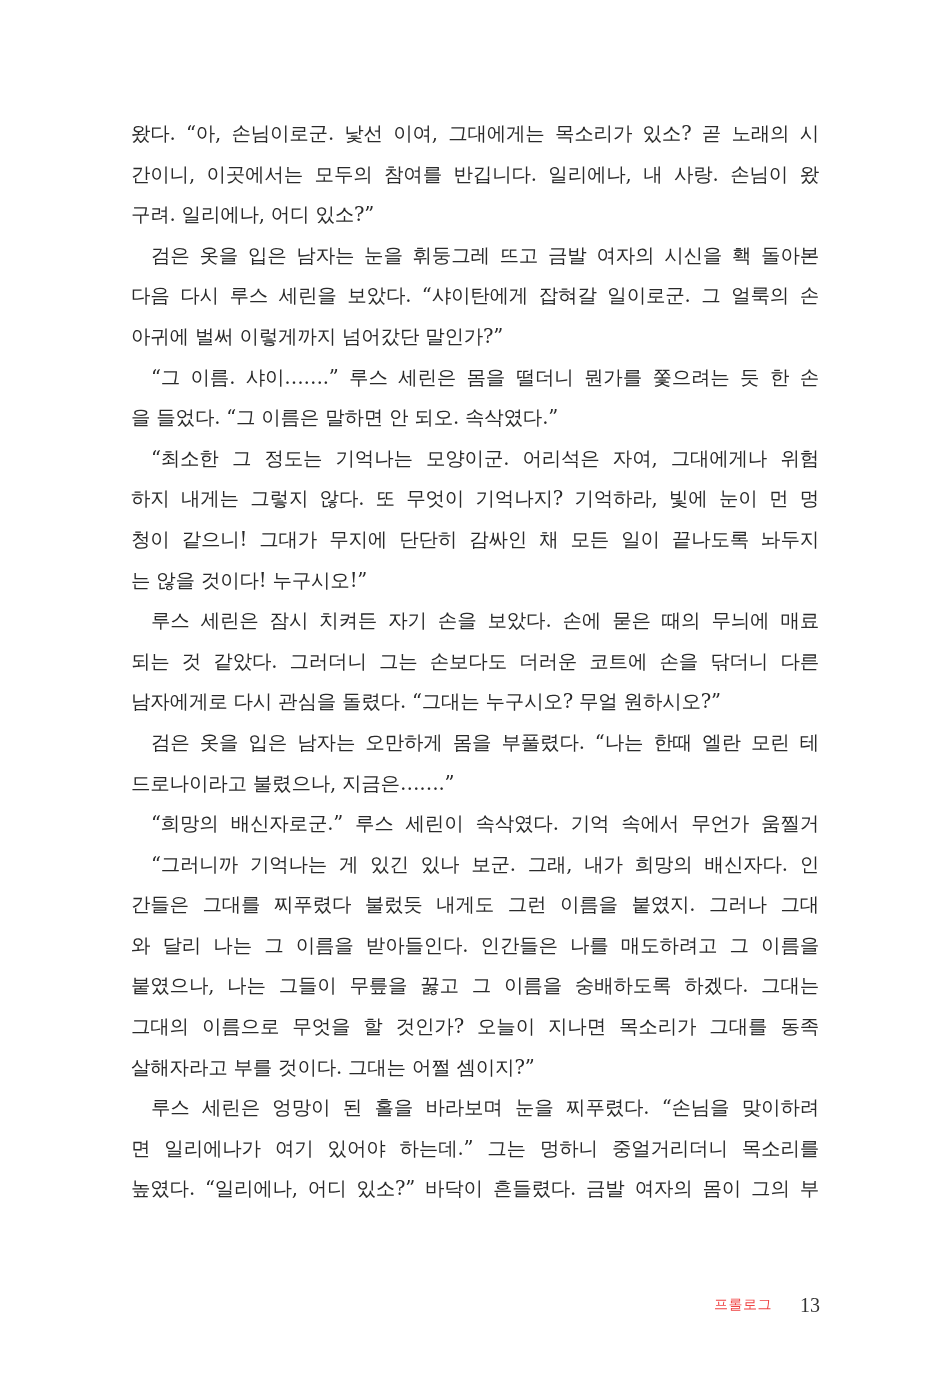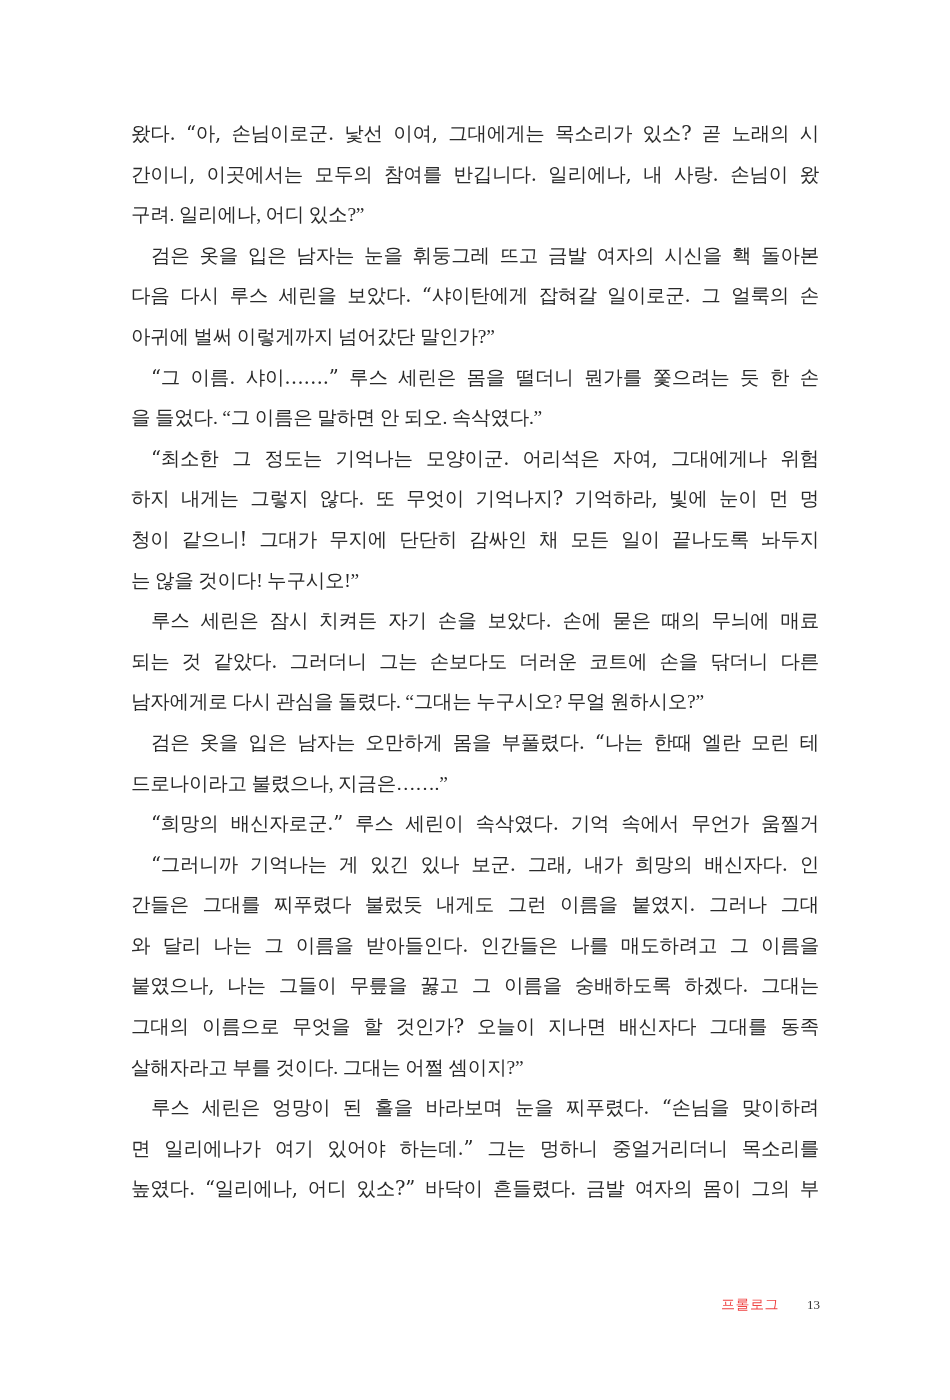--- a/index.html
+++ b/index.html
@@ -31,21 +31,20 @@
     height: 40.6px;
     line-height: 40.6px;
     font-size: 19.5px;
     white-space: nowrap;
     text-align: justify;
     text-align-last: justify;
     letter-spacing: -0.2px;
   }
   .line.last {
     text-align-last: left;
-    font-family: Liberation Serif, serif;
   }
   .line.indent {
     padding-left: 20px;
   }
   .footer {
     position: absolute;
     top: 1290px;
     left: 680px;
     width: 140px;
     height: 30px;
@@ -54,21 +53,21 @@
     justify-content: flex-end;
     gap: 28px;
   }
   .running-head {
     font-size: 14px;
     color: #ef4444;
     font-family: "DejaVu Sans", "Liberation Sans", sans-serif;
     letter-spacing: 0.5px;
   }
   .page-number {
-    font-size: 13px;
+    font-size: 20px;
     color: #333;
     font-family: "Liberation Serif", "DejaVu Serif", serif;
   }
 </style>
 </head>
 <body>
 
 <div class="page">
   <div class="text-block">
 
@@ -94,21 +93,21 @@
 
     <div class="line indent">검은 옷을 입은 남자는 오만하게 몸을 부풀렸다. “나는 한때 엘란 모린 테</div>
     <div class="line last">드로나이라고 불렸으나, 지금은…….”</div>
 
     <div class="line indent">“희망의 배신자로군.” 루스 세린이 속삭였다. 기억 속에서 무언가 움찔거</div>
 
     <div class="line indent">“그러니까 기억나는 게 있긴 있나 보군. 그래, 내가 희망의 배신자다. 인</div>
     <div class="line">간들은 그대를 찌푸렸다 불렀듯 내게도 그런 이름을 붙였지. 그러나 그대</div>
     <div class="line">와 달리 나는 그 이름을 받아들인다. 인간들은 나를 매도하려고 그 이름을</div>
     <div class="line">붙였으나, 나는 그들이 무릎을 꿇고 그 이름을 숭배하도록 하겠다. 그대는</div>
-    <div class="line">그대의 이름으로 무엇을 할 것인가? 오늘이 지나면 배신자다 그대를 동족</div>
+    <div class="line">그대의 이름으로 무엇을 할 것인가? 오늘이 지나면 목소리가 그대를 동족</div>
     <div class="line last">살해자라고 부를 것이다. 그대는 어쩔 셈이지?”</div>
 
     <div class="line indent">루스 세린은 엉망이 된 홀을 바라보며 눈을 찌푸렸다. “손님을 맞이하려</div>
     <div class="line">면 일리에나가 여기 있어야 하는데.” 그는 멍하니 중얼거리더니 목소리를</div>
     <div class="line">높였다. “일리에나, 어디 있소?” 바닥이 흔들렸다. 금발 여자의 몸이 그의 부</div>
 
   </div>
 
   <div class="footer">
     <span class="running-head">프롤로그</span>

